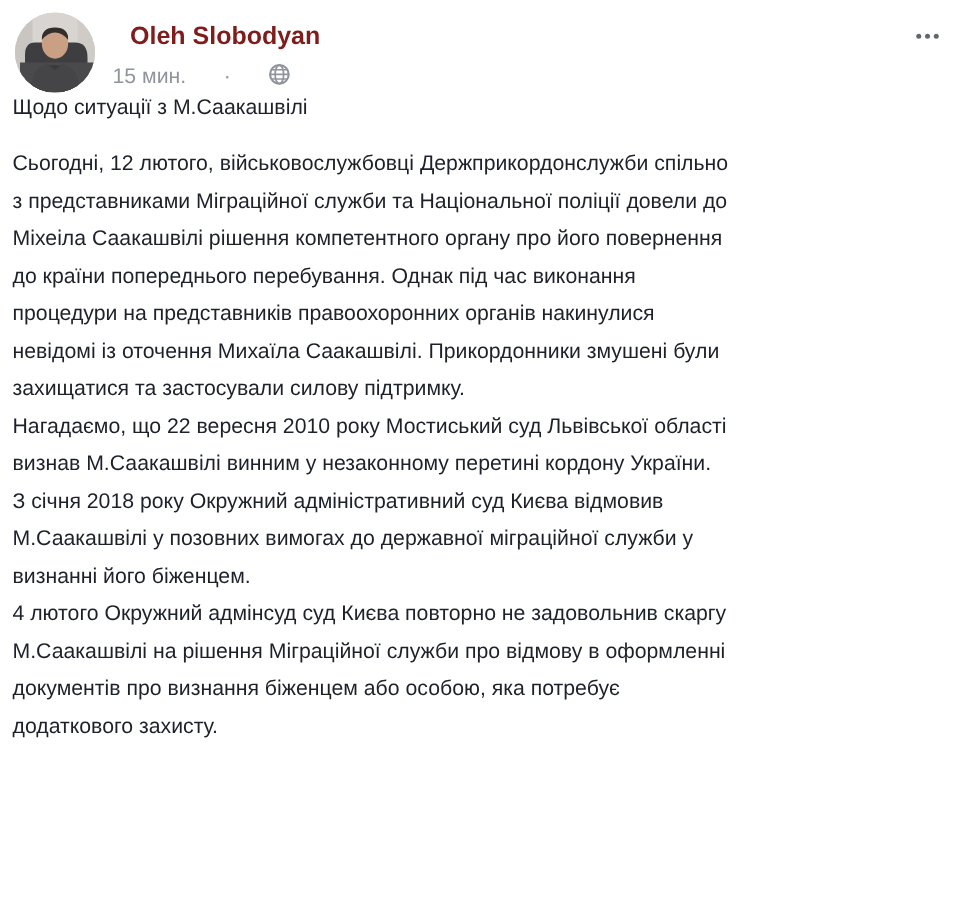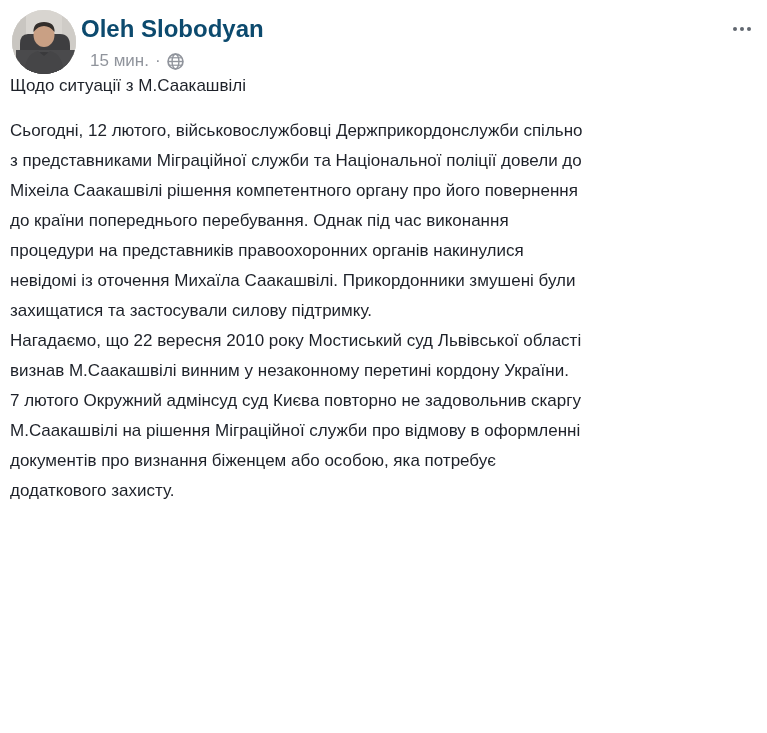--- a/index.html
+++ b/index.html
@@ -15,29 +15,30 @@
 
   
   .avatar {
     position: absolute; left: 12px; top: 10px;
     width: 64px; height: 64px; border-radius: 50%;
     overflow: hidden; cursor: pointer;
     background: #d8d5d0;
   }
   .avatar svg { display: block; width: 64px; height: 64px; }
   .author-name {
-    position: absolute; left: 81px; top: 17px;
-    font-size: 24px; font-weight: 700; color: #0c4a6e;
+    position: absolute; left: 104px; top: 17px;
+    font-size: 20px; font-weight: 700; color: #7f1d1d;
     text-decoration: none; cursor: pointer; line-height: 24px;
   }
   .meta-row {
     position: absolute; left: 90px; top: 51px;
-    display: flex; align-items: center;
+    display: flex; align-items: flex-start;
     font-size: 17px; color: #90949c; line-height: 20px;
     cursor: pointer;
+    gap: 24px;
   }
   .meta-sep { margin: 0 6px; }
   .globe { width: 17px; height: 17px; display: inline-block; }
   .globe svg { display: block; width: 17px; height: 17px; }
 
   
   .more-btn {
     position: absolute; right: 8px; top: 18px;
     width: 34px; height: 22px;
     display: flex; align-items: center; justify-content: center;
@@ -107,19 +108,22 @@
     <p class="title">Щодо ситуації з М.Саакашвілі</p>
     <p>Сьогодні, 12 лютого, військовослужбовці Держприкордонслужби спільно
 з представниками Міграційної служби та Національної поліції довели до
 Міхеіла Саакашвілі рішення компетентного органу про його повернення
 до країни попереднього перебування. Однак під час виконання
 процедури на представників правоохоронних органів накинулися
 невідомі із оточення Михаїла Саакашвілі. Прикордонники змушені були
 захищатися та застосували силову підтримку.</p>
     <p>Нагадаємо, що 22 вересня 2010 року Мостиський суд Львівської області
 визнав М.Саакашвілі винним у незаконному перетині кордону України.</p>
-    <p>7 лютого Окружний адмінсуд суд Києва повторно не задовольнив скаргу
+    <p>З січня 2018 року Окружний адміністративний суд Києва відмовив
+М.Саакашвілі у позовних вимогах до державної міграційної служби у
+визнанні його біженцем.</p>
+    <p>4 лютого Окружний адмінсуд суд Києва повторно не задовольнив скаргу
 М.Саакашвілі на рішення Міграційної служби про відмову в оформленні
 документів про визнання біженцем або особою, яка потребує
 додаткового захисту.</p>
   </div>
 
 </div>
 
 </body></html>

